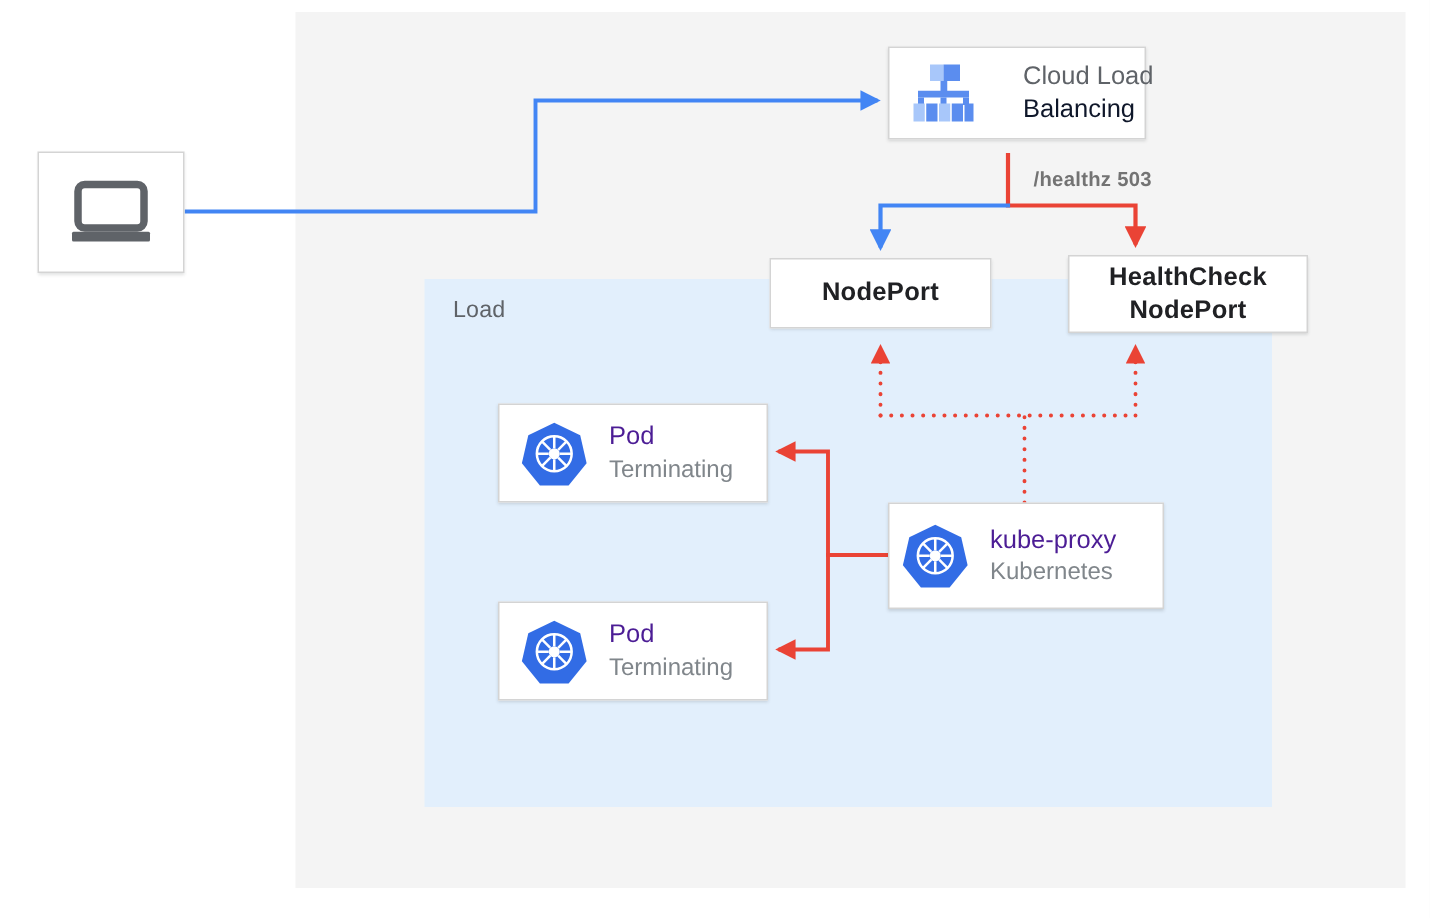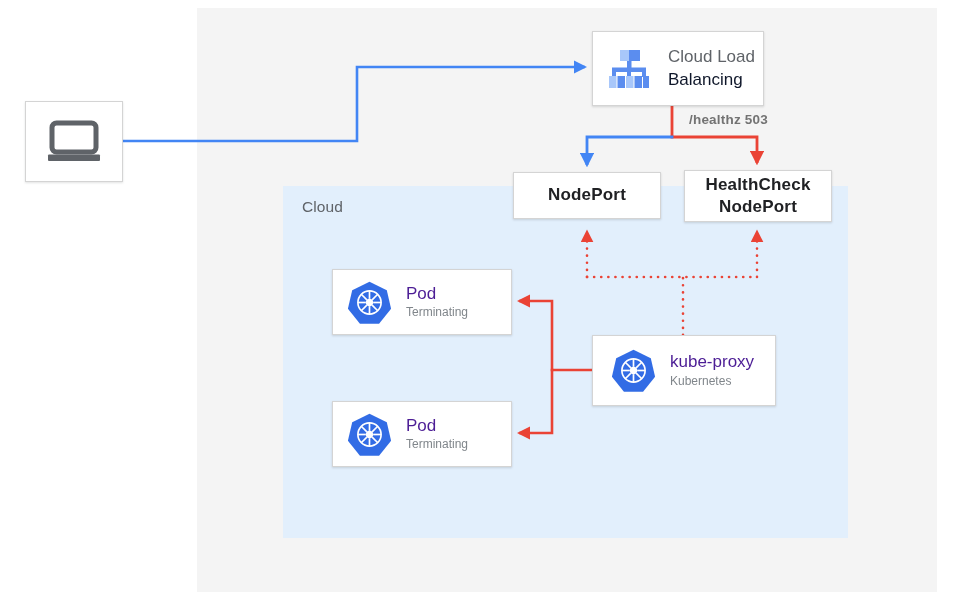--- a/index.html
+++ b/index.html
@@ -79,21 +79,21 @@
     flex-direction: column;
     justify-content: center;
   }
   .title-line {
     font-size: 17px;
     color: #4c1d95;
     line-height: 1.32;
     white-space: nowrap;
   }
   .sub-line {
-    font-size: 12px;
+    font-size: 16px;
     color: #80868b;
     line-height: 1.32;
     white-space: nowrap;
   }
   .bold-label {
     font-size: 17px;
     font-weight: bold;
     color: #202124;
     line-height: 1.3;
     letter-spacing: .2px;
@@ -104,34 +104,34 @@
     top: 101px;
     width: 98px;
     height: 81px;
     justify-content: center;
     box-shadow: 0 1px 2px rgba(60,64,67,.15);
   }
   #clb-box {
     left: 592px;
     top: 31px;
     width: 172px;
-    height: 75px;
+    height: 62px;
     padding-left: 12px;
-    gap: 15px;
+    gap: 29px;
   }
   #nodeport-box {
     left: 513px;
     top: 172px;
     width: 148px;
     height: 47px;
   }
   #hc-nodeport-box {
-    left: 684px;
+    left: 712px;
     top: 170px;
-    width: 148px;
+    width: 160px;
     height: 52px;
   }
   #pod-box-1 {
     left: 332px;
     top: 269px;
     width: 180px;
     height: 66px;
     padding-left: 14px;
     gap: 14px;
   }
@@ -141,21 +141,21 @@
     width: 180px;
     height: 66px;
     padding-left: 14px;
     gap: 14px;
   }
   #kube-proxy-box {
     left: 592px;
     top: 335px;
     width: 184px;
     height: 71px;
-    padding-left: 18px;
+    padding-left: 8px;
     gap: 14px;
   }
   
   .edge-label {
     position: absolute;
     font-size: 13.5px;
     font-weight: bold;
     color: #737373;
     white-space: nowrap;
     letter-spacing: .2px;
@@ -165,21 +165,21 @@
     top: 112px;
   }
 </style>
 </head>
 <body>
 
 <div id="canvas">
 
   <div class="region-outer"></div>
   <div class="region-nodes"></div>
-  <div class="region-nodes-label">Cloud</div>
+  <div class="region-nodes-label">Load</div>
 
   <svg id="wires" viewBox="0 0 953 612" xmlns="http://www.w3.org/2000/svg">
     <defs>
       <marker id="arrow-blue" viewBox="0 0 10 10" refX="8.4" refY="5" markerWidth="5.2" markerHeight="5.2" orient="auto-start-reverse">
         <path d="M 0 0 L 10 5 L 0 10 z" fill="#4285f4"></path>
       </marker>
       <marker id="arrow-red" viewBox="0 0 10 10" refX="8.4" refY="5" markerWidth="5.2" markerHeight="5.2" orient="auto-start-reverse">
         <path d="M 0 0 L 10 5 L 0 10 z" fill="#ea4335"></path>
       </marker>
       <marker id="arrow-red-dot" viewBox="0 0 10 10" refX="8.0" refY="5" markerWidth="5.0" markerHeight="5.0" orient="auto-start-reverse">

